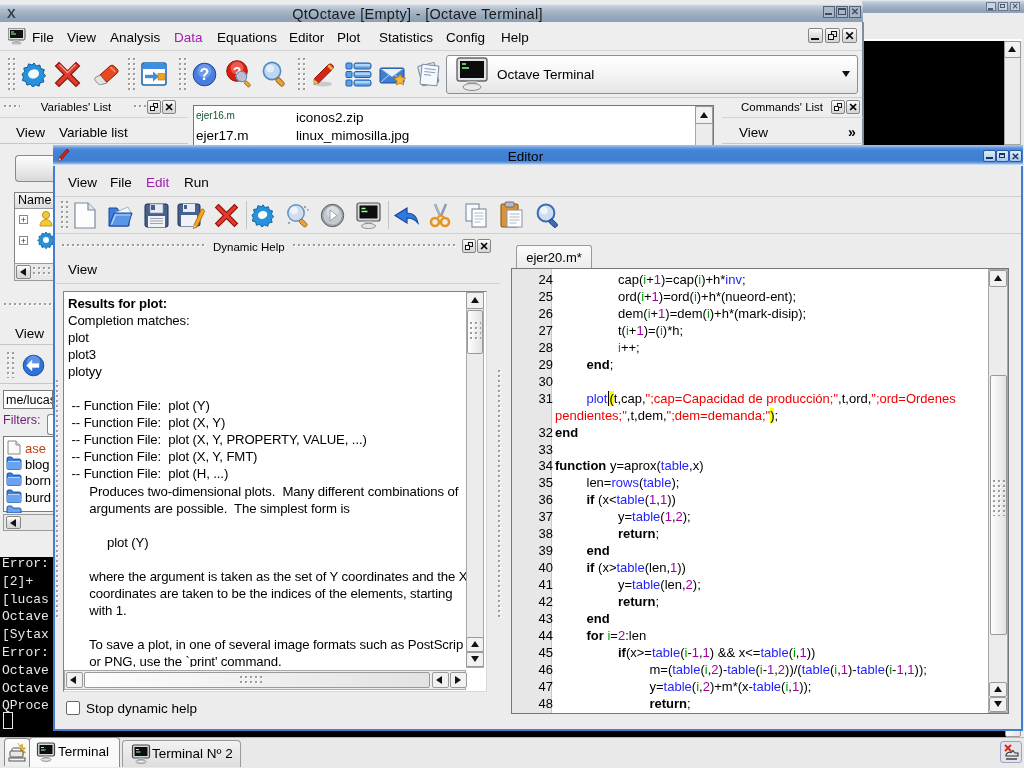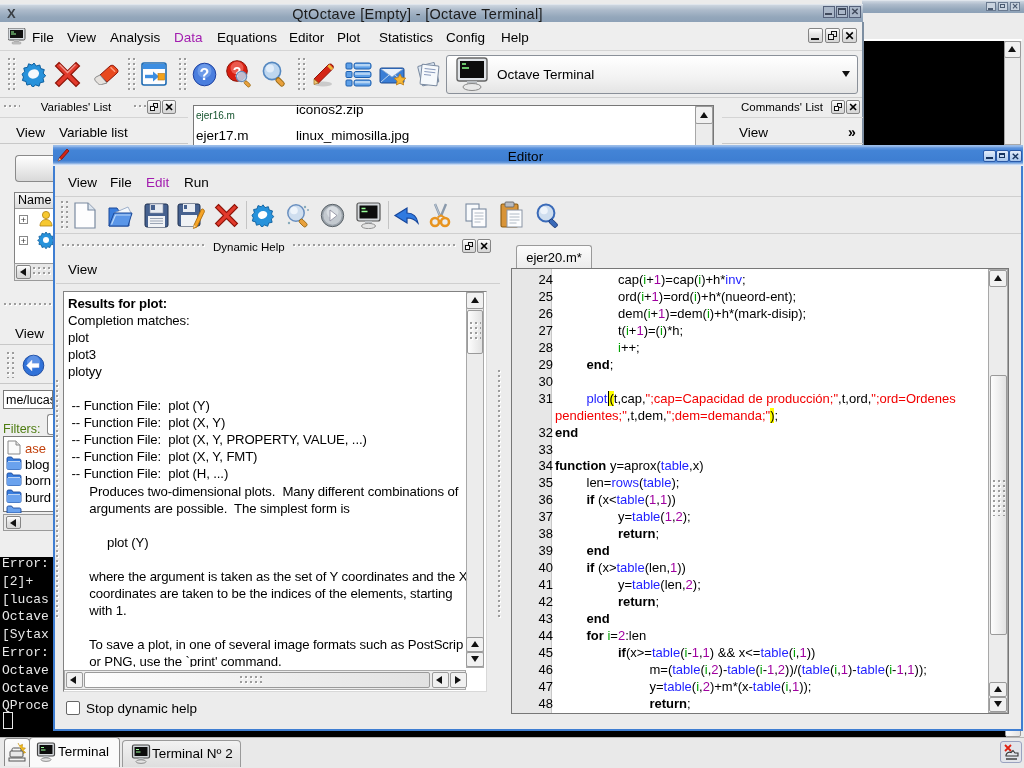--- a/index.html
+++ b/index.html
@@ -212,21 +212,21 @@
 <div class="abs" style="left:15px;top:326px;font-size:13.5px;color:#000">View</div>
 <div class="abs" style="left:0;top:344px;width:53px;height:1px;background:#c8c8c8"></div>
 <div class="abs dots" style="left:7px;top:352px;width:7px;height:26px"></div>
 <svg class="abs" style="left:22px;top:354px" width="23" height="23" viewBox="0 0 23 23">
     <circle cx="11.5" cy="11.5" r="10.3" fill="#3172d8" stroke="#1c4aa0" stroke-width="1"></circle>
     <circle cx="11.5" cy="8" r="6.5" fill="#6a9ae8" opacity="0.8"></circle>
     <path d="M10 6l-5.5 5.5L10 17v-3.5h7v-4h-7z" fill="#fff" stroke="#dde" stroke-width="0.5"></path>
   </svg>
 <div class="abs" style="left:0;top:383px;width:53px;height:1px;background:#c8c8c8"></div>
 <div class="abs" style="left:3px;top:390px;width:50px;height:19px;background:#fff;border:1px solid #7a7a7a;font-size:12.5px;color:#000;padding:2px 0 0 2px;white-space:nowrap;overflow:hidden">me/lucas</div>
-<div class="abs" style="left:3px;top:422px;font-size:12.5px;color:#4d7c0f">Filters:</div>
+<div class="abs" style="left:3px;top:413px;font-size:12.5px;color:#701a75">Filters:</div>
 <div class="abs" style="left:47px;top:414px;width:6px;height:21px;background:#fff;border:1px solid #8a8a8a;border-right:none;border-radius:3px 0 0 3px"></div>
 <div class="abs" style="left:3px;top:436px;width:50px;height:76px;background:#fff;border:1px solid #7a7a7a;border-right:none"></div>
 <svg class="abs" style="left:7px;top:440px" width="14" height="15" viewBox="0 0 14 15">
     <path d="M1 1h8l4 4v9H1z" fill="#fafafa" stroke="#888" stroke-width="1"></path>
     <path d="M9 1v4h4" fill="#e0e0e0" stroke="#888" stroke-width="1"></path>
   </svg>
 <div class="abs" style="left:25px;top:441px;font-size:13px;color:#c2410c">ase</div>
 <svg class="abs" style="left:6px;top:456px" width="16" height="14" viewBox="0 0 16 14">
     <path d="M1 2.5c0-.8.6-1.5 1.4-1.5h3.2l1.5 2h6.5c.8 0 1.4.7 1.4 1.5V12c0 .8-.6 1.5-1.4 1.5H2.4c-.8 0-1.4-.7-1.4-1.5z" fill="#3a7ede" stroke="#1c4a9a" stroke-width="0.9"></path>
     <path d="M1 6h14v6c0 .8-.6 1.5-1.4 1.5H2.4c-.8 0-1.4-.7-1.4-1.5z" fill="#6aa2ee"></path>
@@ -247,21 +247,21 @@
 <div class="abs" style="left:25px;top:490px;font-size:13px;color:#000">burd</div>
 <svg class="abs" style="left:6px;top:505px" width="16" height="8" viewBox="0 0 16 8">
     <path d="M1 2.5c0-.8.6-1.5 1.4-1.5h3.2l1.5 2h6.5c.8 0 1.4.7 1.4 1.5V8H1z" fill="#6aa2ee" stroke="#1c4a9a" stroke-width="0.9"></path>
   </svg>
 <div class="abs" style="left:3px;top:514px;width:50px;height:17px;background:#e8e8e8;border:1px solid #9a9a9a;border-right:none"></div>
 <div class="abs qbtn" style="left:6px;top:516px;width:15px;height:13px"></div>
 <div class="abs tri-l" style="left:10px;top:519px"></div>
 
 <div class="abs" style="left:193px;top:105px;width:521px;height:42px;background:#fff;border:1px solid #777;border-bottom:none"></div>
 <div class="abs" style="left:196px;top:110px;font-size:10px;color:#14532d">ejer16.m</div>
-<div class="abs" style="left:296px;top:102px;font-size:13.5px;color:#000">iconos2.zip</div>
+<div class="abs" style="left:296px;top:110px;font-size:13.5px;color:#000">iconos2.zip</div>
 <div class="abs" style="left:196px;top:128px;font-size:13.5px;color:#000">ejer17.m</div>
 <div class="abs" style="left:296px;top:128px;font-size:13.5px;color:#000">linux_mimosilla.jpg</div>
 <div class="abs sbtrack" style="left:695px;top:106px;width:18px;height:41px"></div>
 <div class="abs sb" style="left:695px;top:106px;width:18px;height:18px"></div>
 <div class="abs tri-u" style="left:700px;top:112px"></div>
 
 <div class="abs" style="left:0;top:117px;width:188px;height:1px;background:#d4d4d4"></div>
 <div class="abs" style="left:722px;top:117px;width:141px;height:1px;background:#d4d4d4"></div>
 <div class="abs" style="left:722px;top:143px;width:141px;height:1px;background:#c8c8c8"></div>
 <div class="abs" style="left:736px;top:101px;width:92px;background:#eee;font-size:11.5px;color:#000;text-align:center;white-space:nowrap">Commands' List</div>

